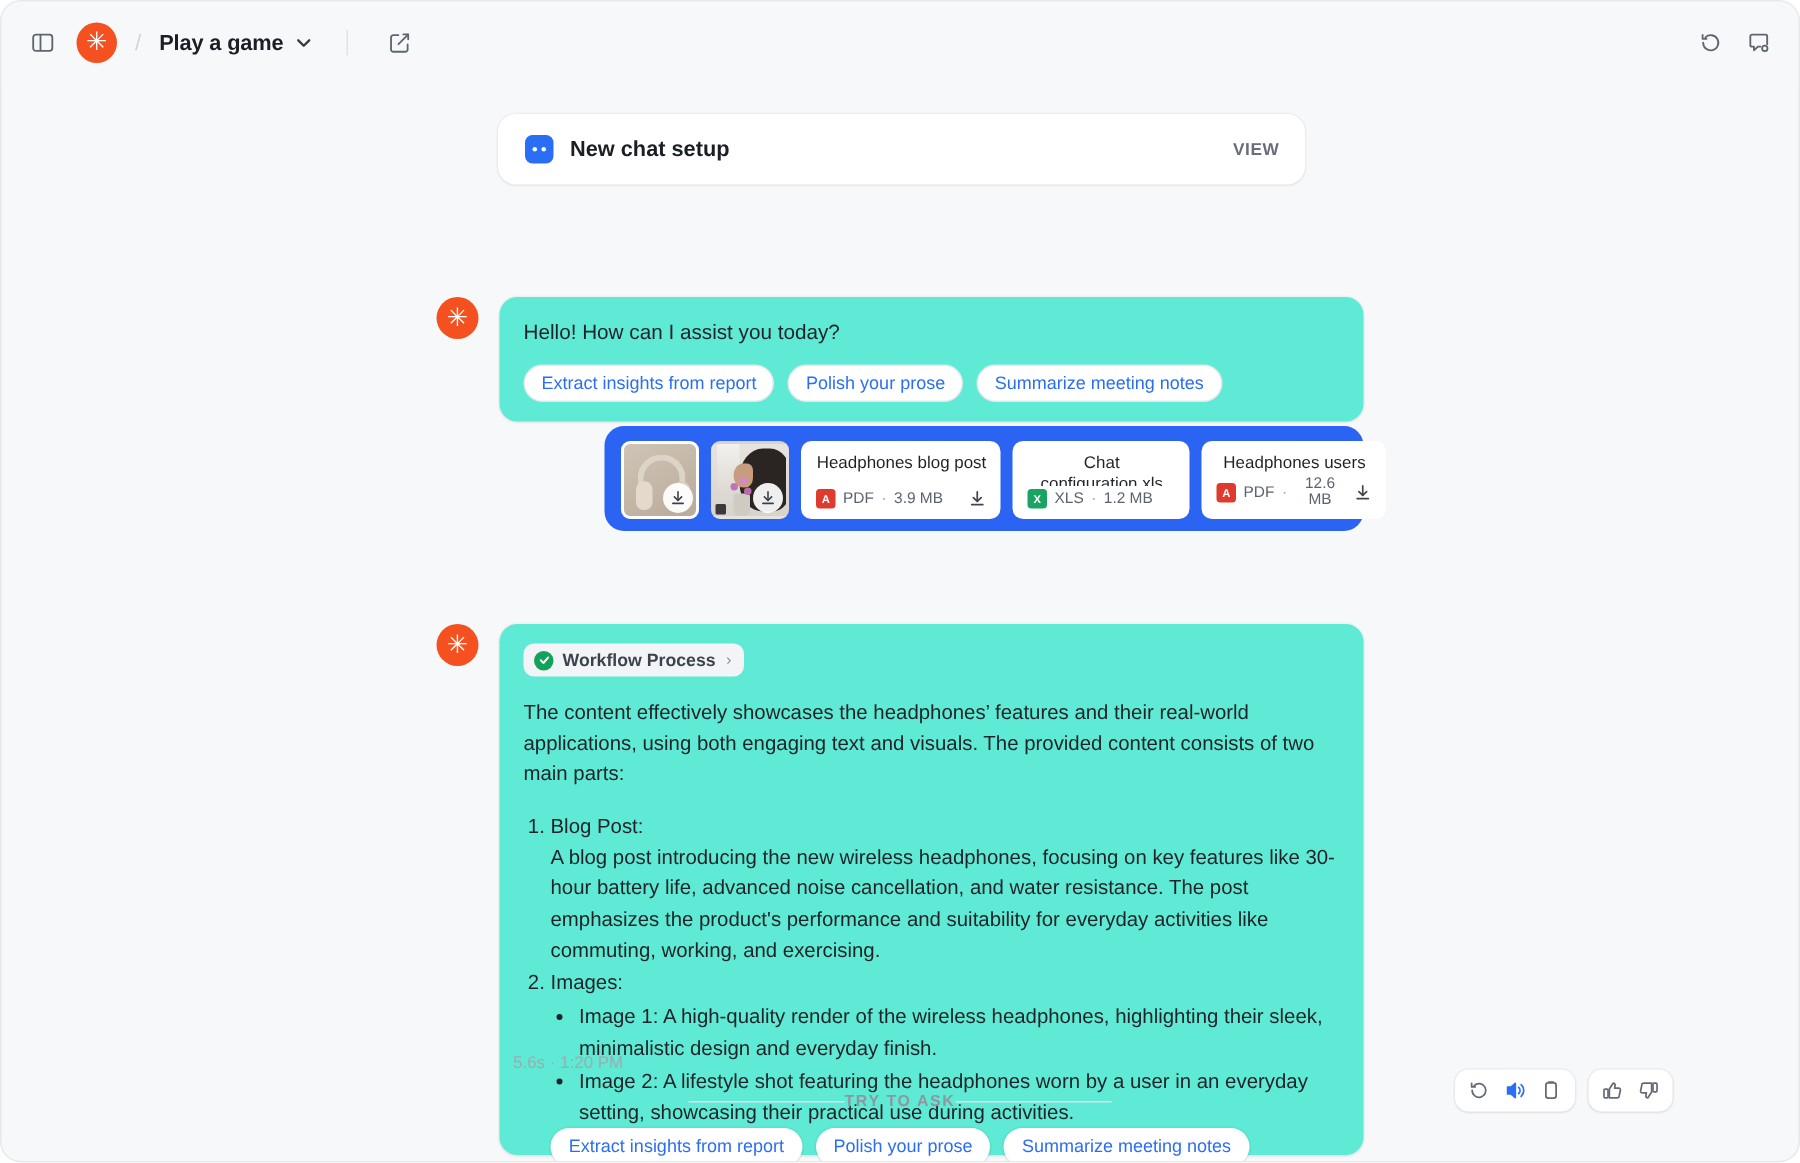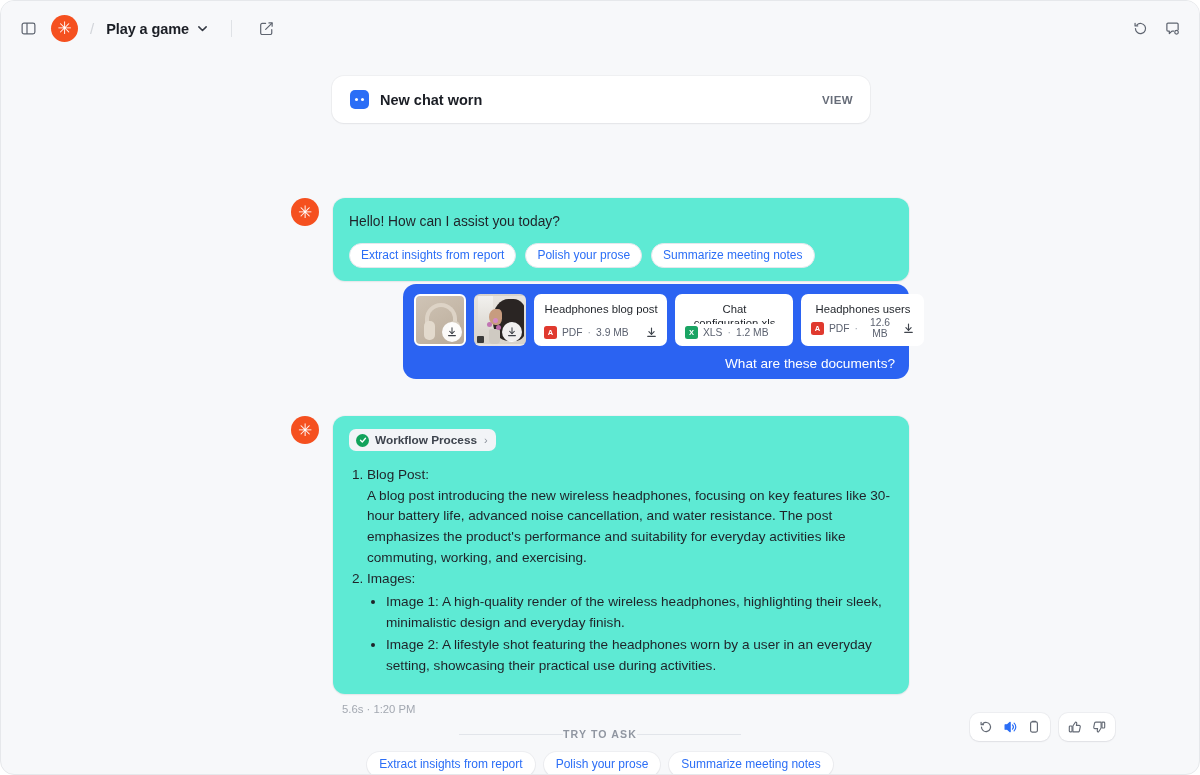--- a/index.html
+++ b/index.html
@@ -328,21 +328,21 @@
           <circle cx="12.3" cy="12" r="1.9"></circle>
         </svg>
       </div>
     </div>
   </div>
 
   <div class="chat-area">
 
     <div class="setup-card">
       <div class="bot-badge"></div>
-      <span class="setup-title">New chat worn</span>
+      <span class="setup-title">New chat setup</span>
       <span class="view-link">VIEW</span>
     </div>
 
     <div class="row" id="greet-row">
       <div class="av">
         <span>✳</span>
       </div>
       <div class="bubble-bot" id="greet-bubble">
         <div class="greet-text">Hello! How can I assist you today?</div>
         <div class="chiprow">
@@ -428,40 +428,40 @@
                 <svg width="13" height="13" viewBox="0 0 16 16" fill="none" stroke="currentColor" stroke-width="1.4" stroke-linecap="round" stroke-linejoin="round">
                   <line x1="8" y1="2.4" x2="8" y2="10"></line>
                     <polyline points="4.8,7 8,10.2 11.2,7"></polyline>
                     <line x1="3.4" y1="12.8" x2="12.6" y2="12.8"></line>
                 </svg>
               </span>
             </div>
           </div>
 
         </div>
-        <div class="user-q">What are these documents?</div>
       </div>
     </div>
 
     <div class="row" id="ans-row">
       <div class="av">
         <span>✳</span>
       </div>
       <div class="bubble-bot" id="ans-bubble">
 
         <div class="wf">
           <span class="wf-check">
             <svg width="8" height="8" viewBox="0 0 16 16" fill="none" stroke="#fff" stroke-width="2.6" stroke-linecap="round" stroke-linejoin="round">
               <polyline points="3,8.4 6.6,12 13,4.6"></polyline>
             </svg>
           </span>
           <span class="wf-label">Workflow Process</span>
           <span class="wf-chev">›</span>
         </div>
 
+        <p class="para">The content effectively showcases the headphones’ features and their real-world applications, using both engaging text and visuals. The provided content consists of two main parts:</p>
 
         <ol class="list">
           <li>
             <span>Blog Post:</span>
             <span class="li-body">A blog post introducing the new wireless headphones, focusing on key features like 30-hour battery life, advanced noise cancellation, and water resistance. The post emphasizes the product's performance and suitability for everyday activities like commuting, working, and exercising.</span>
           </li>
           <li>
             <span>Images:</span>
             <ul class="sub">
               <li>Image 1: A high-quality render of the wireless headphones, highlighting their sleek, minimalistic design and everyday finish.</li>

